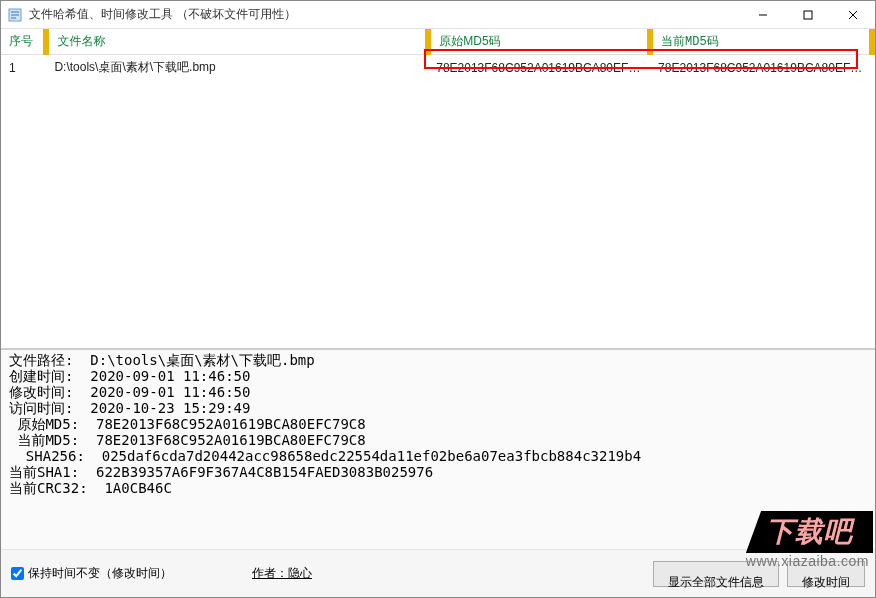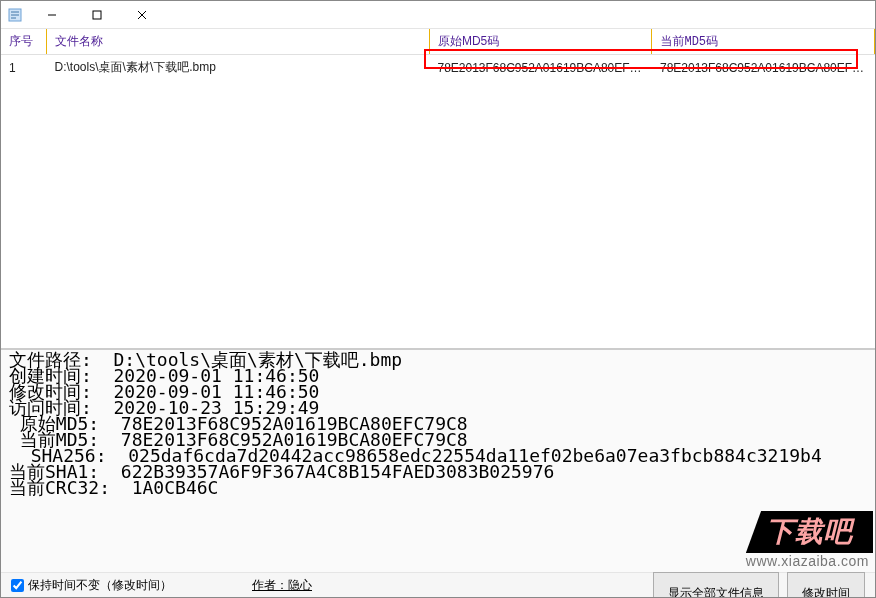--- a/index.html
+++ b/index.html
@@ -57,23 +57,23 @@
   border-collapse: collapse;
   font-size: 12px;
   table-layout: fixed;
 }
 thead th {
   text-align: left;
   font-weight: normal;
   padding: 4px 8px;
   background: #fff;
   border-bottom: 1px solid #e0e0e0;
-  border-right: 1px solid #eab308;
+  border-right: 6px solid #eab308;
   height: 22px;
-  color: #4c1d95;
+  color: #15803d;
 }
 tbody td {
   padding: 4px 8px;
   color: #222;
   white-space: nowrap;
   overflow: hidden;
   text-overflow: ellipsis;
 }
 thead th.col-seq { width: 44px; }
 thead th.col-name { width: 370px; font-family: Liberation Serif, serif; }
@@ -91,32 +91,32 @@
 }
 
 .info-pane {
   flex: 1;
   background: #fafafa;
   border-top: 1px solid #ccc;
   overflow: auto;
 }
 .info-text {
   font-family: "NSimSun", "SimSun", monospace;
-  font-size: 18px;
+  font-size: 14px;
   line-height: 16px;
   padding: 2px 0 2px 8px;
   white-space: pre;
   color: #000;
 }
 .info-pane::-webkit-scrollbar { width: 16px; }
 .info-pane::-webkit-scrollbar-track { background: #f0f0f0; }
 .info-pane::-webkit-scrollbar-thumb { background: #c1c1c1; }
 
 .bottom-bar {
-  height: 25px;
+  height: 48px;
   display: flex;
   align-items: center;
   padding: 0 10px;
   gap: 8px;
   border-top: 1px solid #e5e5e5;
   background: #f6f6f6;
 }
 .bottom-bar .chk {
   display: flex;
   align-items: center;
@@ -165,20 +165,21 @@
 </head>
 <body>
 
 <div class="title-bar">
   <span class="app-icon">
     <svg viewBox="0 0 16 16">
         <rect x="2" y="2" width="12" height="12" fill="#cfe3f7" stroke="#6ea2d6"></rect>
         <path d="M4 5h8M4 8h8M4 11h5" stroke="#4177a8" stroke-width="1"></path>
       </svg>
   </span>
+  <span class="title-text">文件哈希值、时间修改工具 （不破坏文件可用性）</span>
   <div class="window-controls">
     <div>
         <svg width="10" height="10">
           <line x1="1" y1="5" x2="9" y2="5" stroke="#000"></line>
         </svg>
       </div>
     <div>
         <svg width="10" height="10">
           <rect x="1" y="1" width="8" height="8" fill="none" stroke="#000"></rect>
         </svg>

